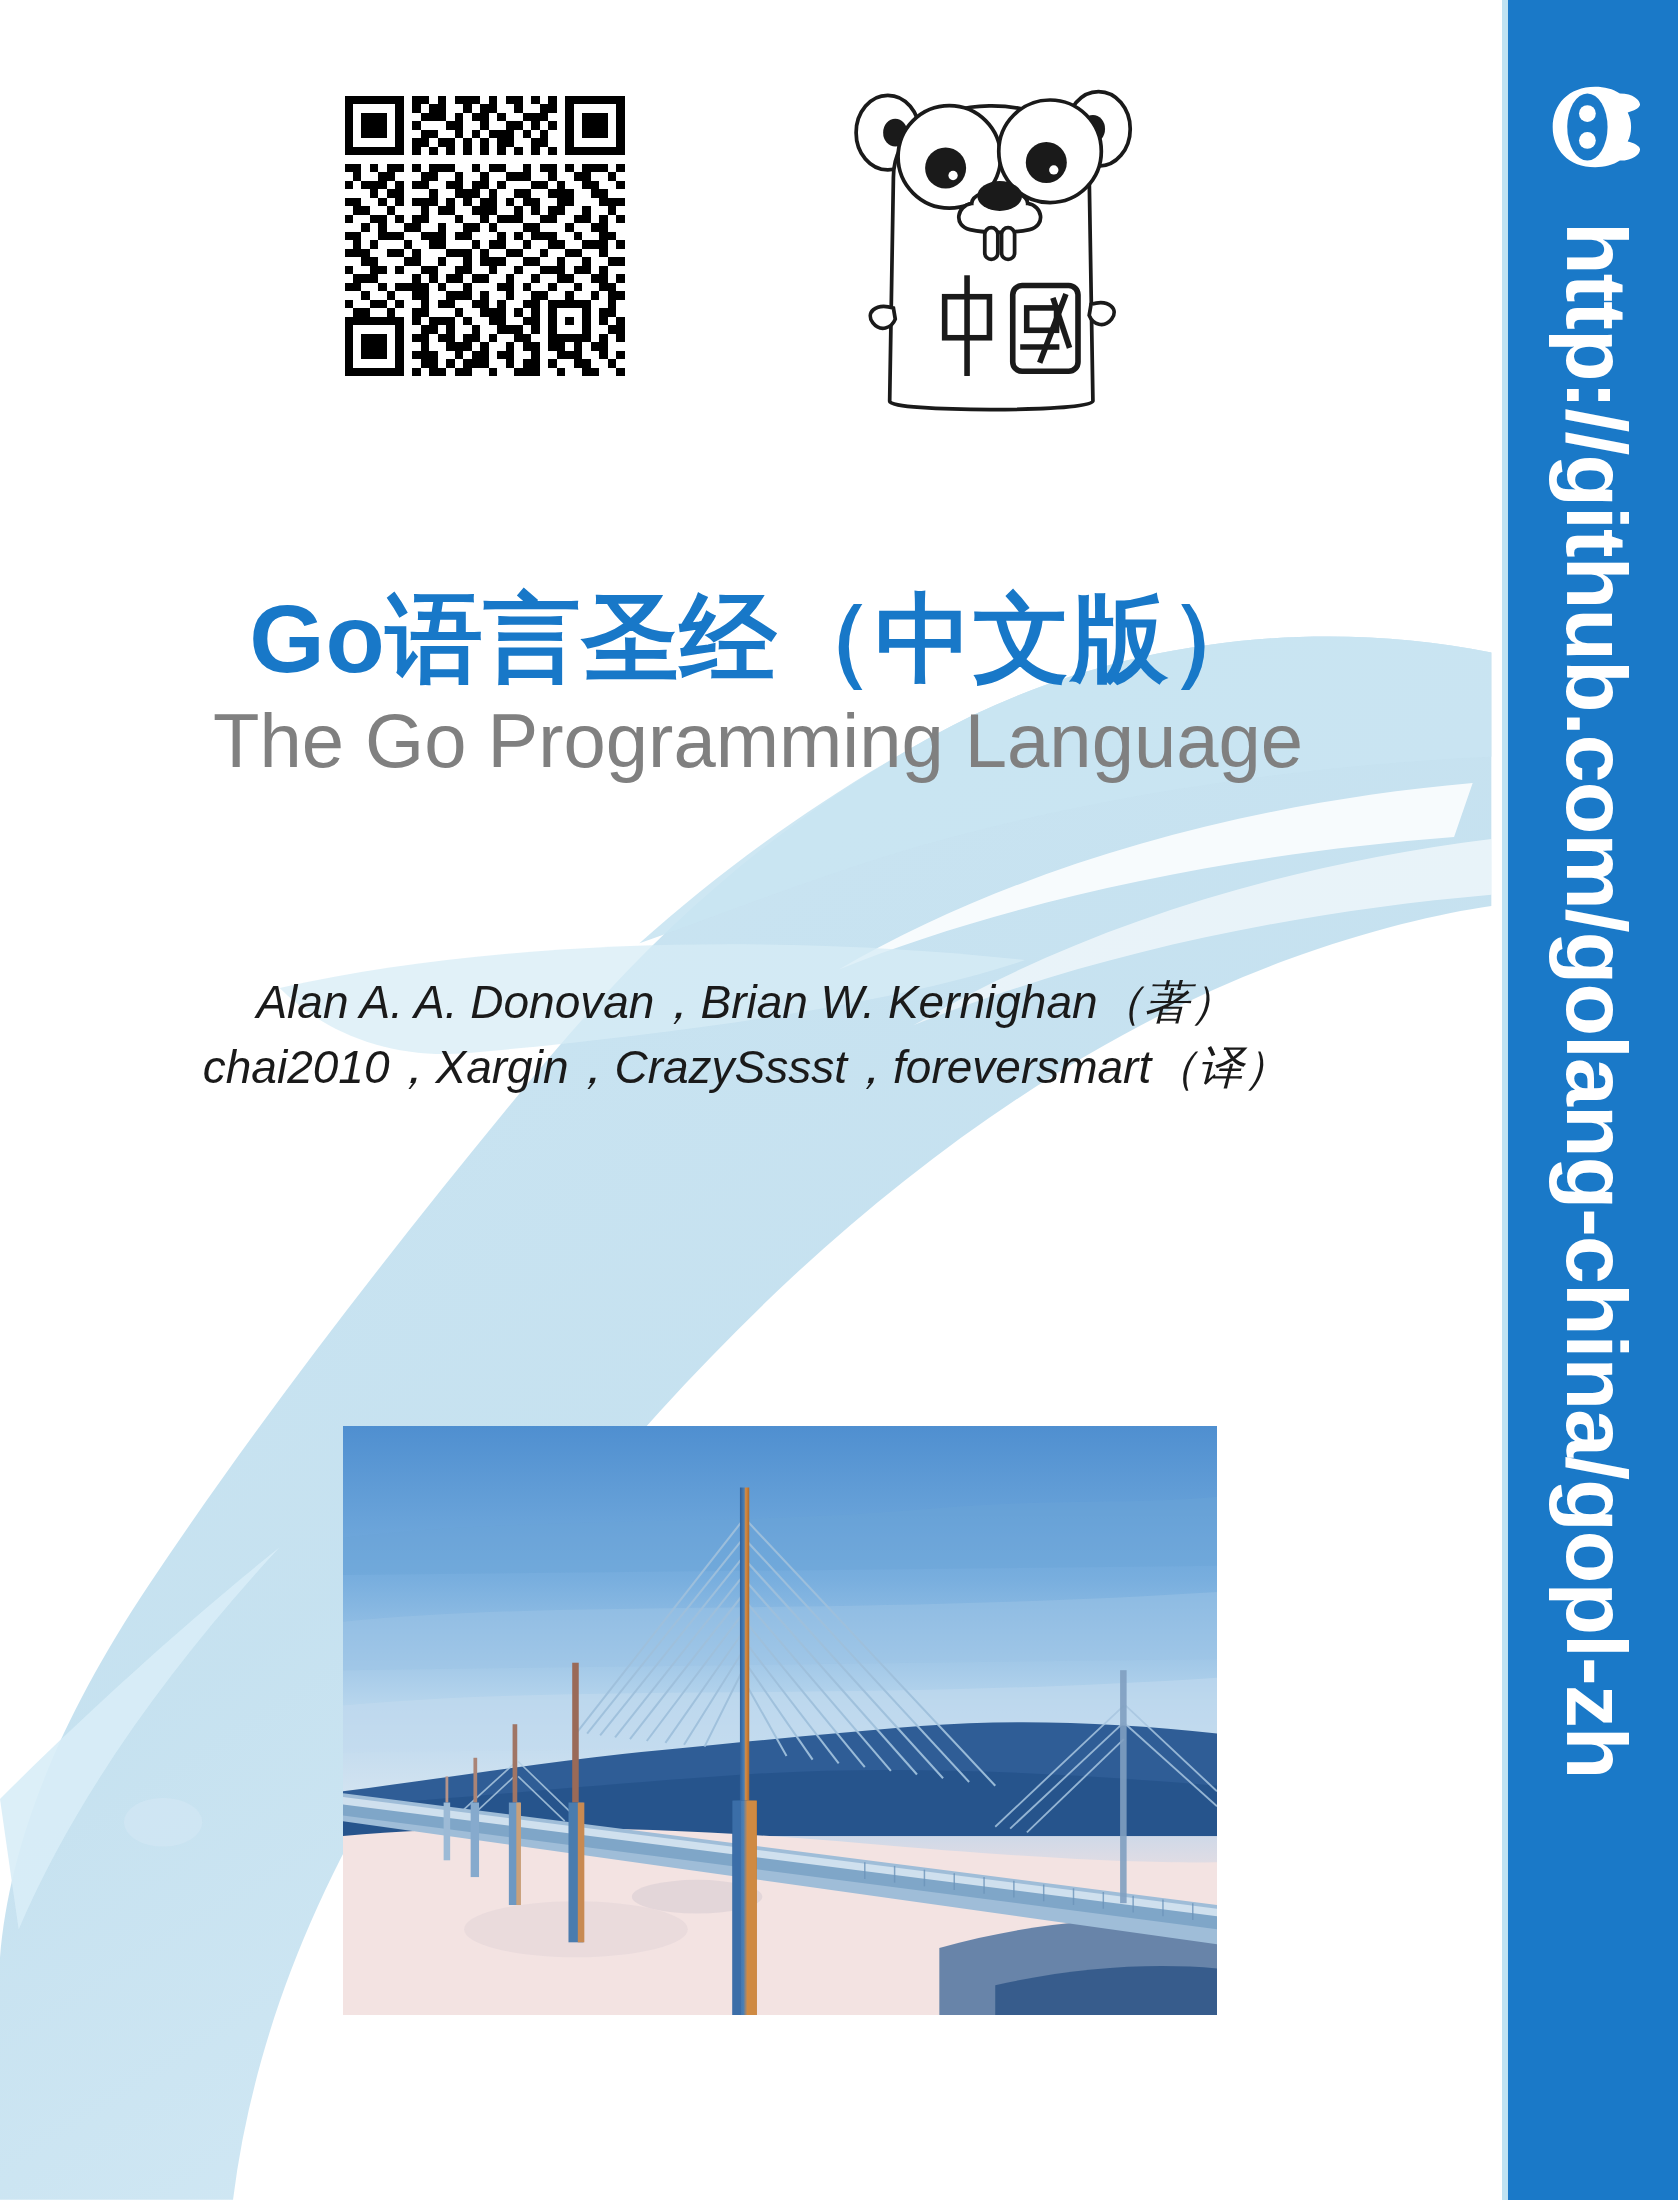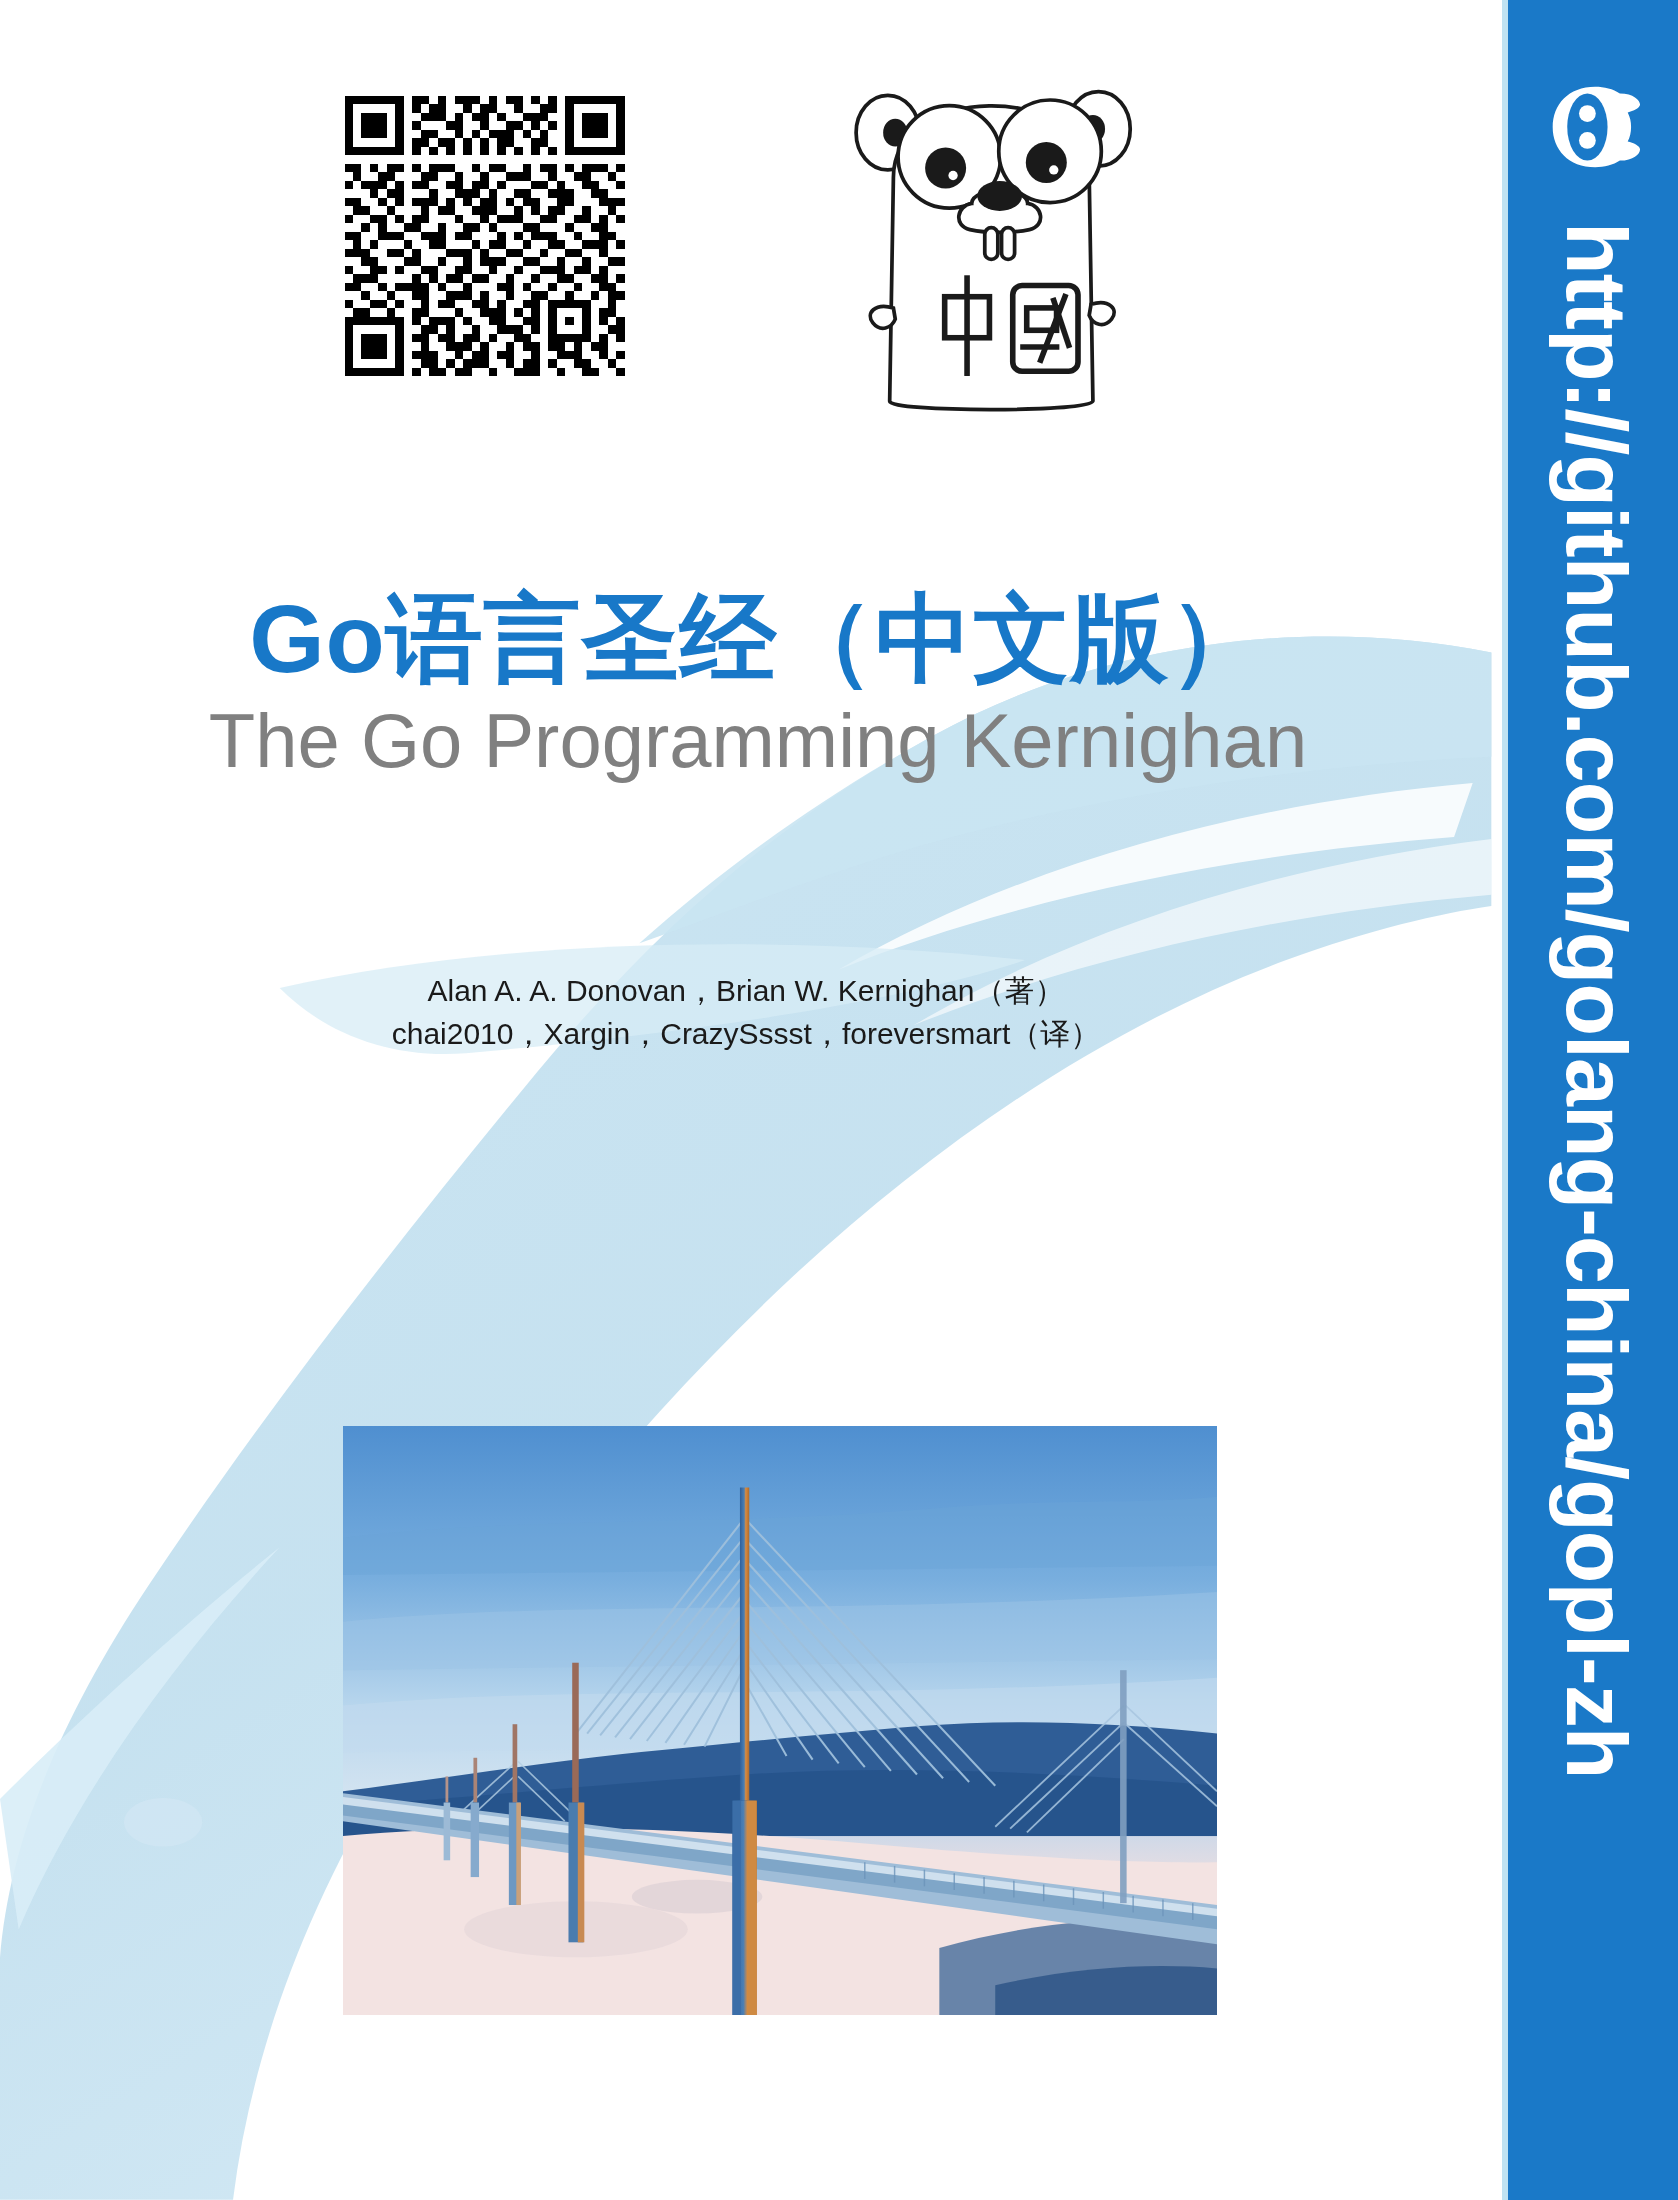--- a/index.html
+++ b/index.html
@@ -68,23 +68,24 @@
 
   
   .authors {
     position: absolute;
     left: 0; top: 970px;
     width: 1492px;
     text-align: center;
     color: #1a1a1a;
   }
   .authors div {
-    font-size: 30px;
+    font-size: 46px;
     line-height: 1.42;
     white-space: nowrap;
+    font-style: italic;
   }
 
   
   .photo {
     position: absolute;
     left: 343px; top: 1426px;
     width: 874px; height: 589px;
     overflow: hidden;
     background: #cfe0f2;
   }
@@ -528,21 +529,21 @@
         <rect x="211" y="300" width="32" height="24"></rect>
         <line x1="207" y1="342" x2="243" y2="342"></line>
         <line x1="252" y1="288" x2="226" y2="356"></line>
         <line x1="240" y1="292" x2="256" y2="340"></line>
       </g>
     </svg>
   </div>
 
   <div class="title-block">
     <div class="title-cn">Go语言圣经（中文版）</div>
-    <div class="title-en">The Go Programming Kernighan</div>
+    <div class="title-en">The Go Programming Language</div>
   </div>
 
   <div class="authors">
     <div>Alan A. A. Donovan，Brian W. Kernighan（著）</div>
     <div>chai2010，Xargin，CrazySssst，foreversmart（译）</div>
   </div>
 
   <div class="photo">
     <svg viewBox="0 0 938 632" preserveAspectRatio="none" xmlns="http://www.w3.org/2000/svg">
       <defs>

